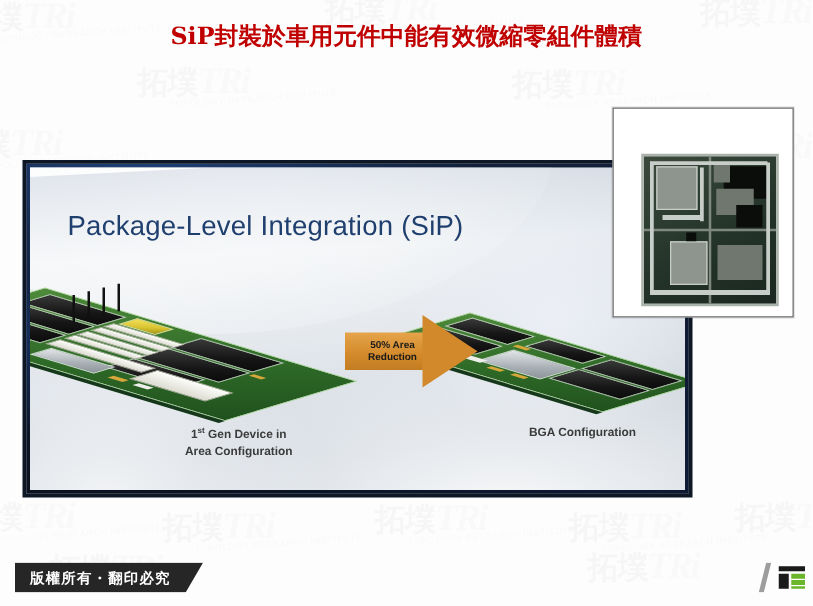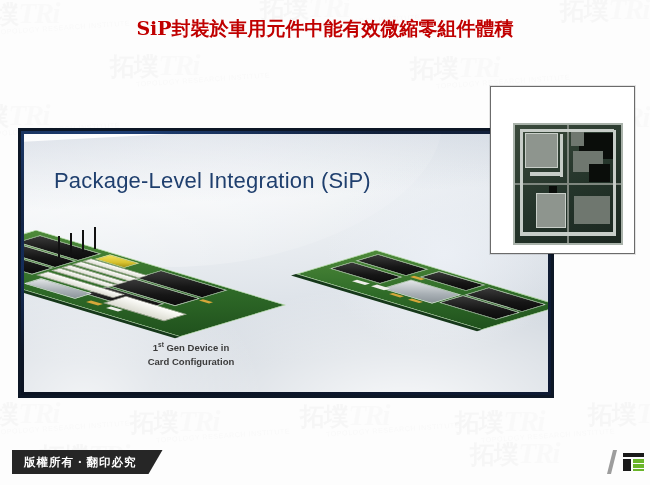--- a/index.html
+++ b/index.html
@@ -330,20 +330,28 @@
             <div class="smd" style="left:80%;top:30%;width:4%;height:4%;"></div>
           </div>
           <div class="pcb-side"></div>
         </div>
         <div class="pin" style="left:22px;top:6px;height:22px;"></div>
         <div class="pin" style="left:34px;top:3px;height:22px;"></div>
         <div class="pin" style="left:46px;top:0px;height:22px;"></div>
         <div class="pin" style="left:58px;top:-3px;height:22px;"></div>
       </div>
 
+      <div id="arrow">
+        <div class="body"></div>
+        <div class="head"></div>
+        <div class="label">
+          <span>50% Area</span>
+          <span>Reduction</span>
+        </div>
+      </div>
 
       <div class="board-wrap" id="board2">
         <div class="pcb">
           <div class="pcb-face">
             <div class="chip" style="left:4%;top:6%;width:26%;height:26%;"></div>
             <div class="chip" style="left:4%;top:40%;width:26%;height:26%;"></div>
             <div class="chip" style="left:36%;top:4%;width:24%;height:22%;"></div>
             <div class="chip" style="left:64%;top:6%;width:30%;height:28%;"></div>
             <div class="chip" style="left:64%;top:40%;width:30%;height:28%;"></div>
             <div class="chip silver" style="left:36%;top:40%;width:26%;height:34%;"></div>
@@ -352,23 +360,24 @@
             <div class="smd" style="left:53%;top:80%;width:6%;height:5%;"></div>
             <div class="smd w" style="left:31%;top:72%;width:7%;height:7%;"></div>
             <div class="smd w" style="left:21%;top:74%;width:7%;height:7%;"></div>
           </div>
           <div class="pcb-side"></div>
         </div>
       </div>
 
       <div class="caption" id="cap1">
         <div><span>1</span><sup>st</sup><span> Gen Device in</span></div>
-        <div>Card Configuration</div>
+        <div>Area Configuration</div>
       </div>
       <div class="caption" id="cap2">
+        <div>BGA Configuration</div>
       </div>
     </div>
   </div>
 
   <div id="inset">
     <div id="module-photo">
       <div class="vline" style="left:49%;top:0;width:2px;height:100%;"></div>
       <div class="vline" style="left:0;top:49%;width:100%;height:2px;"></div>
       <div class="die" style="left:9%;top:7%;width:30%;height:28%;"></div>
       <div class="blk" style="left:60%;top:7%;width:33%;height:22%;"></div>

